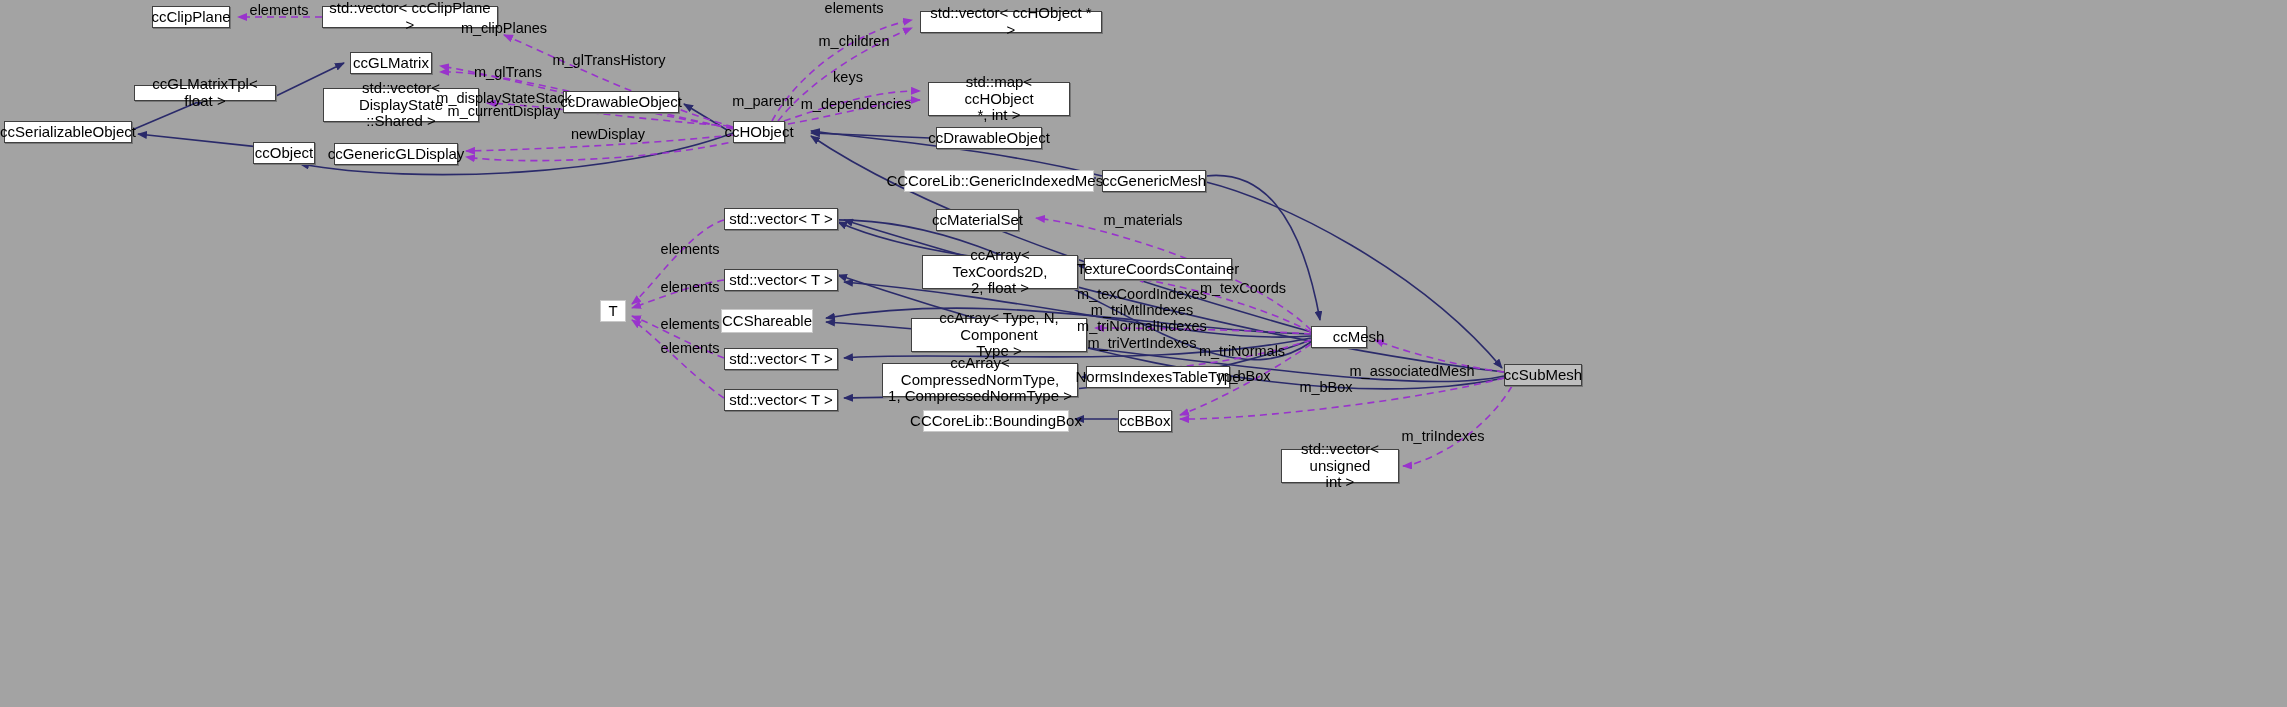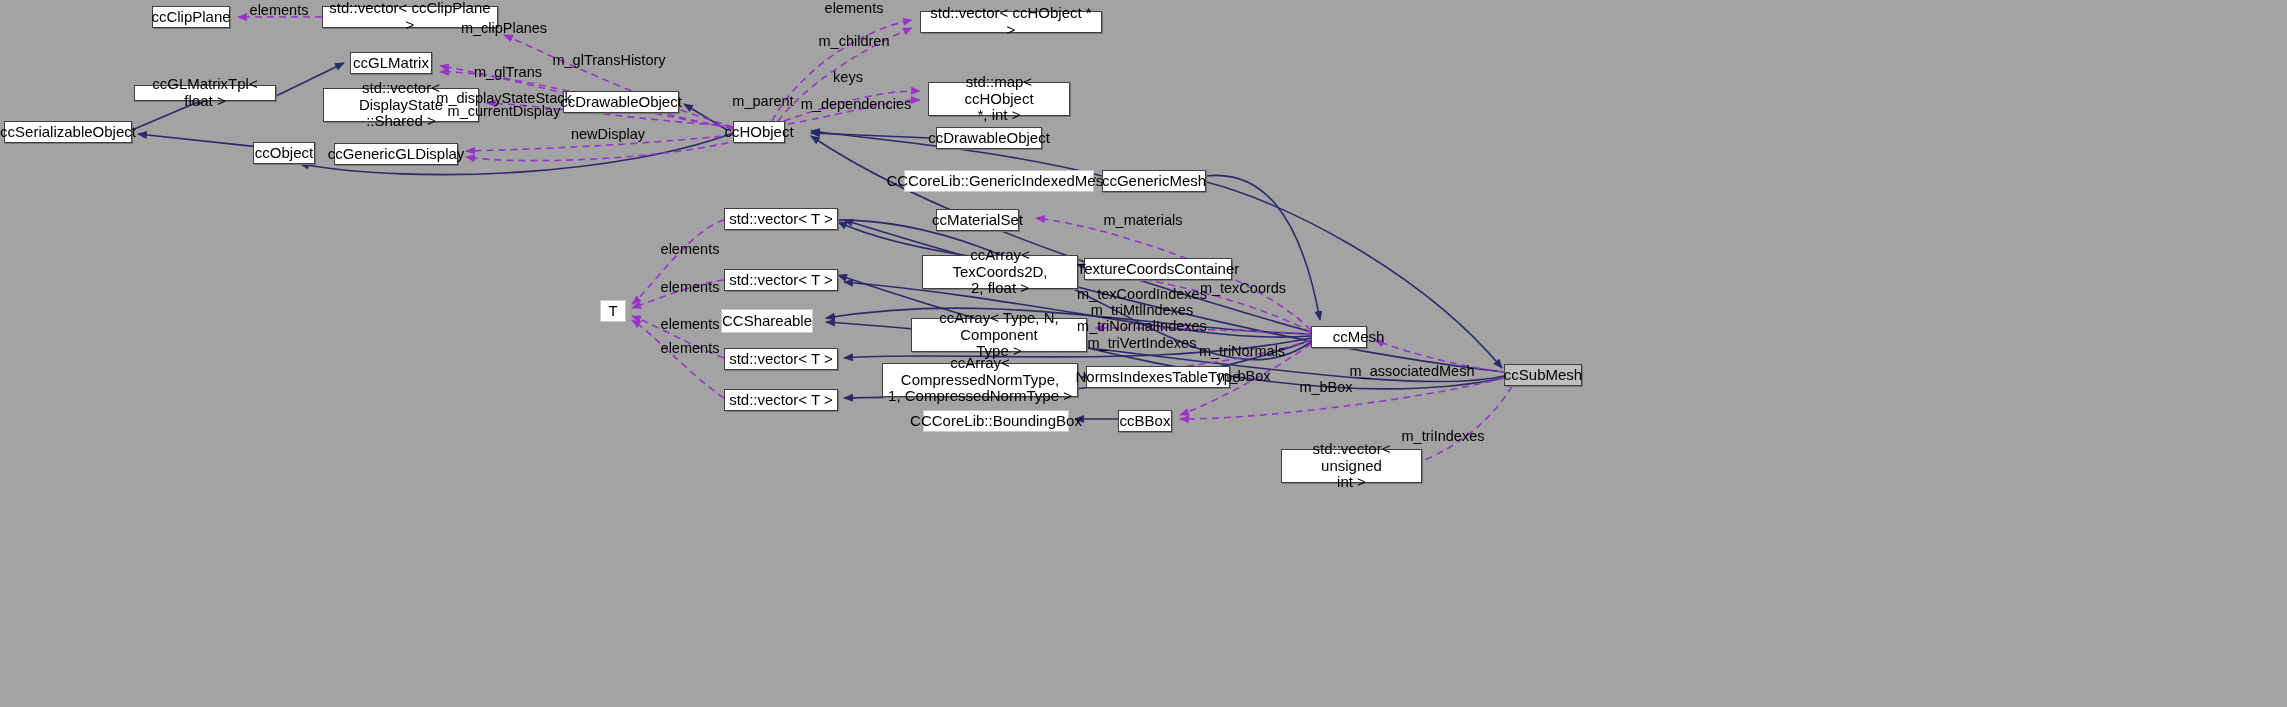--- a/index.html
+++ b/index.html
@@ -161,21 +161,21 @@
  Type &gt;</div>
       <div class="node solid" style="left: 1311px; top: 326px; width: 56px; height: 22px; padding-left: 43px;">ccMesh</div>
       <div class="node solid" style="left: 724px; top: 348px; width: 114px; height: 22px;">std::vector&lt; T &gt;</div>
       <div class="node solid" style="left: 882px; top: 363px; width: 196px; height: 34px;">ccArray&lt; CompressedNormType,
 1, CompressedNormType &gt;</div>
       <div class="node solid" style="left: 1086px; top: 366px; width: 144px; height: 22px;">NormsIndexesTableType</div>
       <div class="node highlight" style="left: 1504px; top: 364px; width: 78px; height: 22px;">ccSubMesh</div>
       <div class="node solid" style="left: 724px; top: 389px; width: 114px; height: 22px;">std::vector&lt; T &gt;</div>
       <div class="node faint" style="left: 923px; top: 410px; width: 146px; height: 22px;">CCCoreLib::BoundingBox</div>
       <div class="node solid" style="left: 1118px; top: 410px; width: 54px; height: 22px;">ccBBox</div>
-      <div class="node solid" style="left: 1281px; top: 449px; width: 141px; height: 34px;">std::vector&lt; unsigned
+      <div class="node solid" style="left: 1281px; top: 449px; width: 118px; height: 34px;">std::vector&lt; unsigned
 int &gt;</div>
       <div class="edge-label" style="left: 279px; top: 10px;">elements</div>
       <div class="edge-label" style="left: 854px; top: 8px;">elements</div>
       <div class="edge-label" style="left: 504px; top: 28px;">m_clipPlanes</div>
       <div class="edge-label" style="left: 854px; top: 41px;">m_children</div>
       <div class="edge-label" style="left: 609px; top: 60px;">m_glTransHistory</div>
       <div class="edge-label" style="left: 508px; top: 72px;">m_glTrans</div>
       <div class="edge-label" style="left: 848px; top: 77px;">keys</div>
       <div class="edge-label" style="left: 504px; top: 98px;">m_displayStateStack</div>
       <div class="edge-label" style="left: 763px; top: 101px;">m_parent</div>

